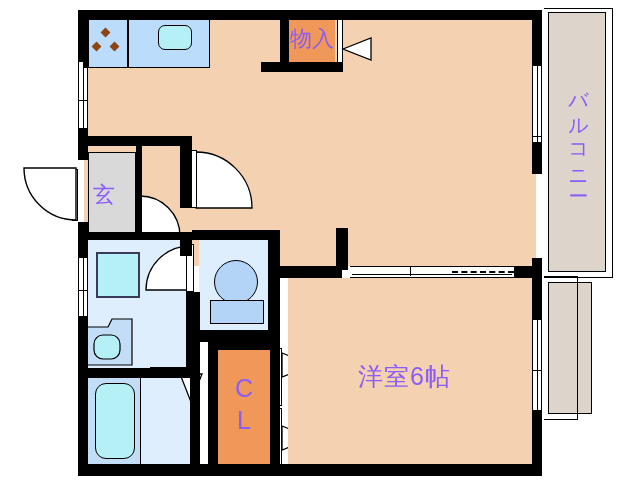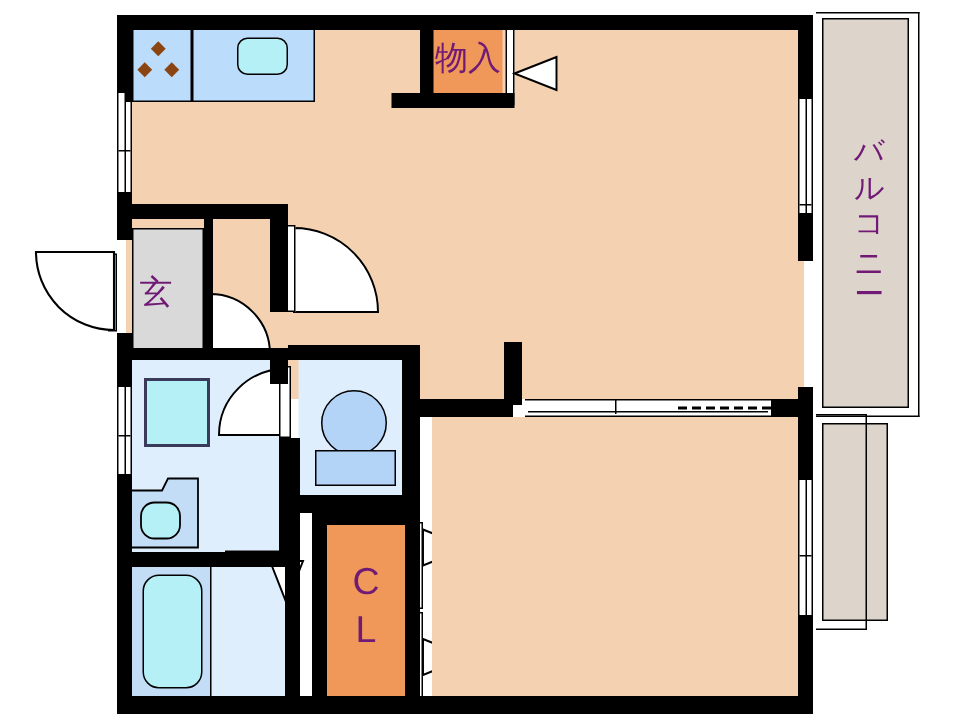--- a/index.html
+++ b/index.html
@@ -10,21 +10,21 @@
   .room{position:absolute;}
   .fill-ldk{background:#f4d1b0;}
   .fill-room{background:#f4d1b0;}
   .fill-wet{background:#dfeefc;}
   .fill-kitchen{background:#bcdcfb;}
   .fill-sinkbowl{background:#b4f0f5;}
   .fill-closet{background:#f0975a;}
   .fill-genkan{background:#d9d9d9;}
   .fill-balcony{background:#ddd5cc;}
   .outline{border:1px solid #000;box-sizing:border-box;}
-  .label{position:absolute;color:#701a75;white-space:nowrap;}
+  .label{position:absolute;color:#8b5cf6;white-space:nowrap;}
   .lab-ldk{font-size:25px;letter-spacing:1px;}
   .lab-room{font-size:25px;letter-spacing:1px;}
   .lab-small{font-size:22px;letter-spacing:0px;}
   .lab-cl{font-size:25px;line-height:40px;text-align:center;}
   .lab-vert{writing-mode:vertical-rl;text-orientation:upright;font-size:20px;letter-spacing:4px;}
   .doorleaf{position:absolute;background:#ffffff;border:1px solid #000;box-sizing:border-box;}
   .win{position:absolute;background:#ffffff;border-top:1px solid #000;border-bottom:1px solid #000;box-sizing:border-box;}
   .winv{position:absolute;background:#ffffff;border-left:1px solid #000;border-right:1px solid #000;box-sizing:border-box;}
   .thinline{position:absolute;background:#000;}
   svg{position:absolute;overflow:visible;}
@@ -117,20 +117,21 @@
   <div class="doorleaf" style="left:274px;top:348px;width:8px;height:58px;"></div>
   <div class="doorleaf" style="left:274px;top:408px;width:8px;height:58px;"></div>
   <svg style="left:282px;top:352px;width:32px;height:26px;">
     <polygon points="0,1 30,13 0,25" fill="#ffffff" stroke="#000" stroke-width="1.3"></polygon>
   </svg>
   <svg style="left:282px;top:425px;width:32px;height:26px;">
     <polygon points="0,1 30,13 0,25" fill="#ffffff" stroke="#000" stroke-width="1.3"></polygon>
   </svg>
 
   <div class="room fill-room" style="left:288px;top:278px;width:248px;height:186px;"></div>
+  <div class="label lab-room" style="left:358px;top:360px;">洋室6帖</div>
 
   <div class="wall" style="left:78px;top:10px;width:464px;height:10px;"></div>
 
   <div class="wall" style="left:78px;top:10px;width:10px;height:52px;"></div>
   <div class="wall" style="left:78px;top:128px;width:10px;height:32px;"></div>
   <div class="wall" style="left:78px;top:222px;width:10px;height:36px;"></div>
   <div class="wall" style="left:78px;top:316px;width:10px;height:158px;"></div>
 
   <div class="winv" style="left:78px;top:62px;width:10px;height:66px;"></div>
   <div class="thinline" style="left:83px;top:62px;width:1px;height:66px;"></div>

